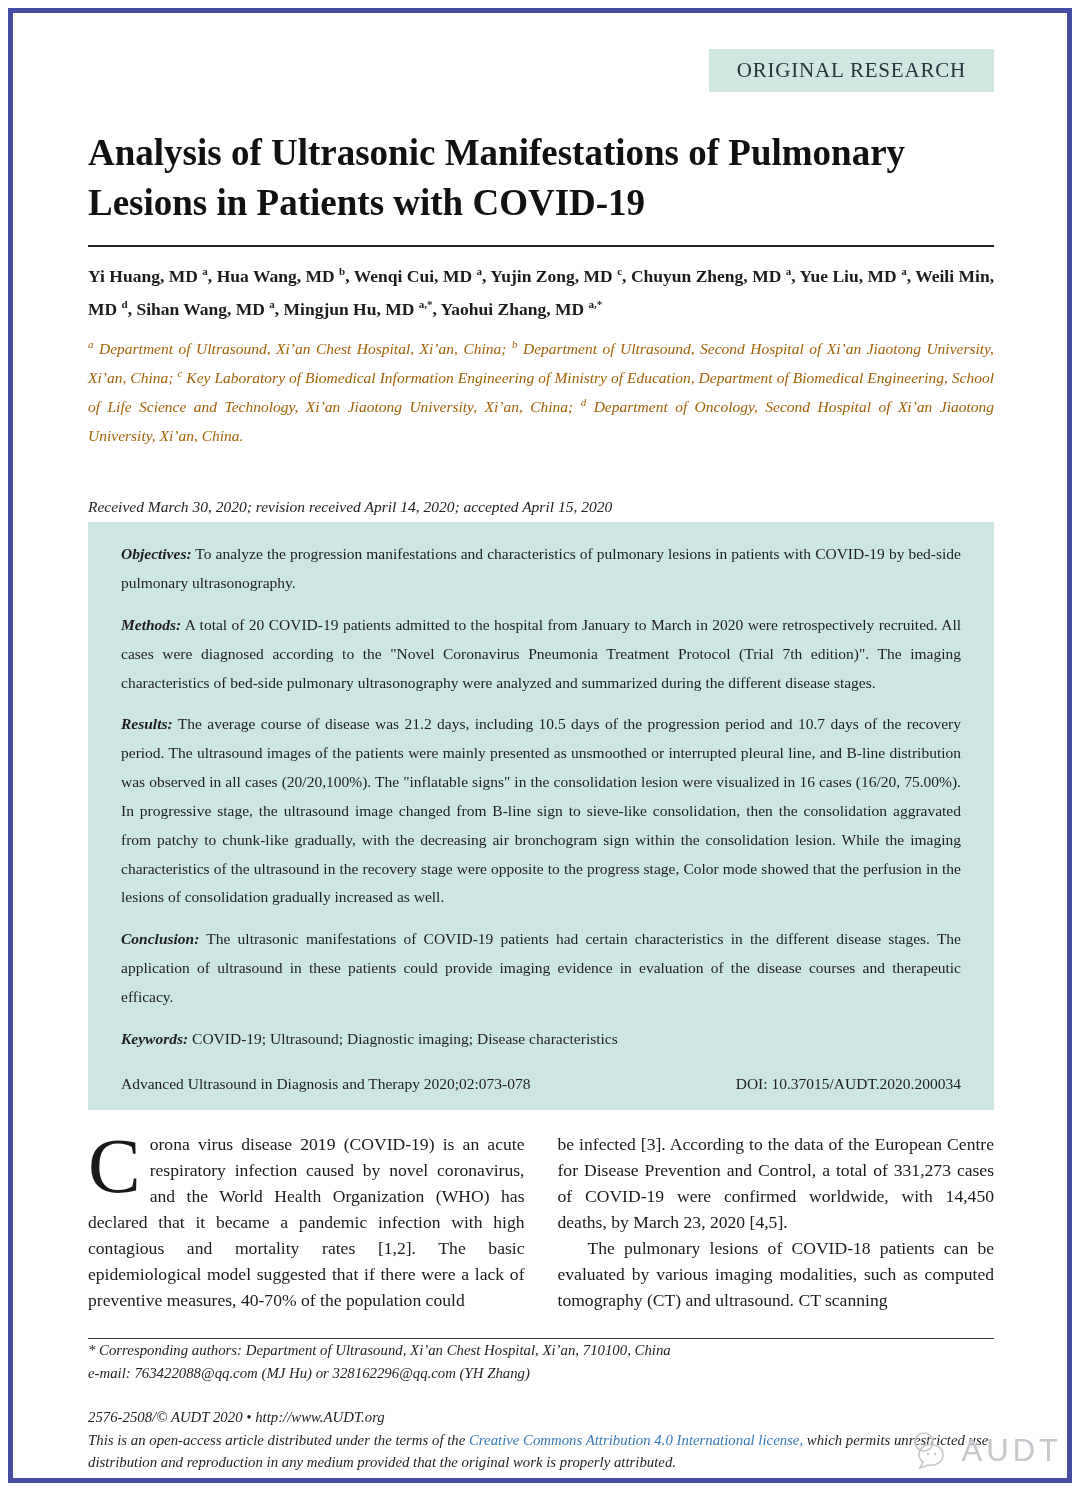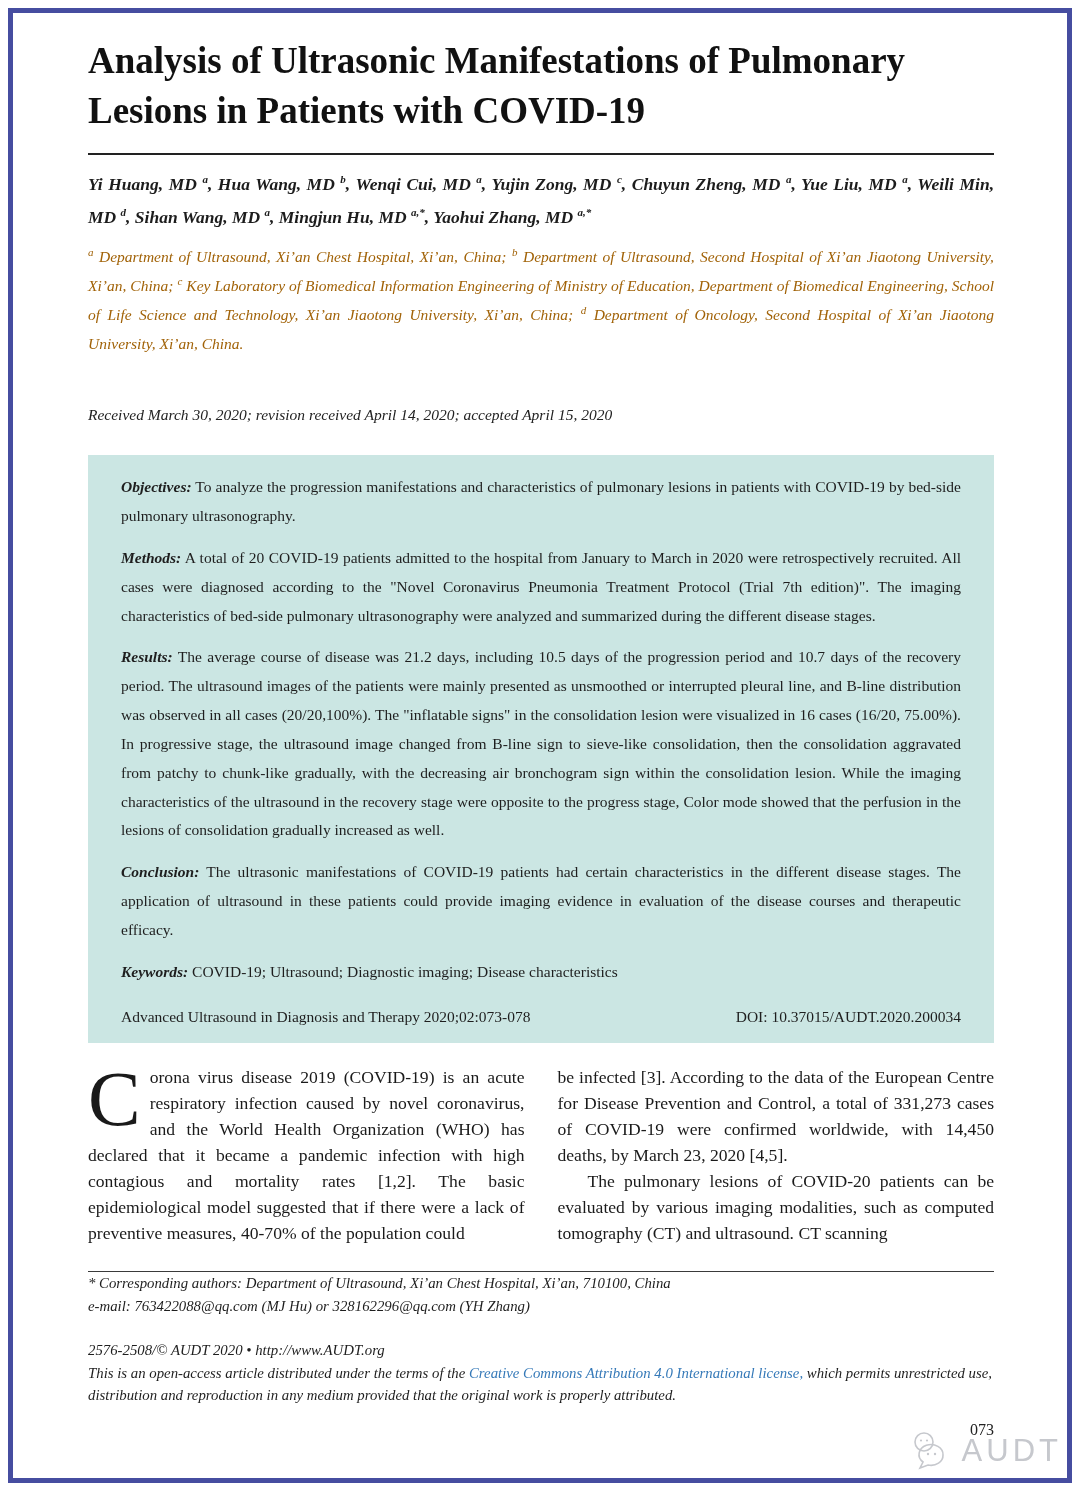--- a/index.html
+++ b/index.html
@@ -13,27 +13,27 @@
   .badge-row { display:flex; justify-content:flex-end; margin-top:49px; }
   .badge {
     background:#cfe6e1; color:#26343c; font-size:21px; letter-spacing:0.8px;
     padding:9px 28px; white-space:nowrap;
   }
 
   .title { margin-top:36px; font-size:37px; font-weight:700; line-height:1.36; color:#111; max-width:900px; }
 
   .rule1 { border-top:2.5px solid #222; margin-top:16px; }
 
-  .authors { margin-top:13px; font-style:italic; font-weight:700; font-size:17.5px; line-height:1.9; text-align:justify; }
+  .authors { margin-top:13px; font-weight:700; font-size:17.5px; line-height:1.9; text-align:justify; }
   sup.s { font-size:11px; line-height:0; }
 
   .affils { margin-top:9px; font-style:italic; font-size:15.5px; line-height:1.86; text-align:justify; color:#a16207; }
   .received { font-style:italic; font-size:15.5px; line-height:1.86; color:#222;margin-top:43px; }
 
-  .abstract { margin-top:25px; background:#cbe6e3; padding:5px 33px 17px 33px; }
+  .abstract { background:#cbe6e3; padding:5px 33px 17px 33px; }
   .abs-p { font-size:15.5px; line-height:1.86; text-align:justify; margin:13px 0 0 0; color:#1e1e1e; }
   .abs-label { font-weight:700; font-style:italic; }
   .journal-row { display:flex; justify-content:space-between; margin-top:21px; font-size:15.5px; color:#1e1e1e;text-align:center; }
 
   .body-cols { display:flex; gap:33px; margin-top:21px; }
   .col { flex:1; font-size:17.6px; line-height:1.48; text-align:justify; color:#1a1a1a; }
   .dropcap { float:left; font-size:79px; line-height:0.76; padding:5px 9px 0 0; }
   .p0 { margin:0; }
   .p-indent { margin:0; text-indent:30px; }
 
@@ -51,20 +51,23 @@
   }
 </style>
 </head>
 <body>
 
 <div class="page">
   <div class="frame"></div>
 
   <div class="content">
 
+    <div class="badge-row">
+      <div class="badge">ORIGINAL RESEARCH</div>
+    </div>
 
     <div class="title">Analysis of Ultrasonic Manifestations of Pulmonary Lesions in Patients with COVID-19</div>
 
     <div class="rule1"></div>
 
     <div class="authors"><span>Yi Huang, MD <sup class="s">a</sup></span>, <span>Hua Wang, MD <sup class="s">b</sup></span>, <span>Wenqi Cui, MD <sup class="s">a</sup></span>, <span>Yujin Zong, MD <sup class="s">c</sup></span>, <span>Chuyun Zheng, MD <sup class="s">a</sup></span>, <span>Yue Liu, MD <sup class="s">a</sup></span>, <span>Weili Min, MD <sup class="s">d</sup></span>, <span>Sihan Wang, MD <sup class="s">a</sup></span>, <span>Mingjun Hu, MD <sup class="s">a,*</sup></span>, <span>Yaohui Zhang, MD <sup class="s">a,*</sup></span></div>
 
     <div class="affils"><sup class="s">a</sup><span> Department of Ultrasound, Xi’an Chest Hospital, Xi’an, China; </span><sup class="s">b</sup><span> Department of Ultrasound, Second Hospital of Xi’an Jiaotong University, Xi’an, China; </span><sup class="s">c</sup><span> Key Laboratory of Biomedical Information Engineering of Ministry of Education, Department of Biomedical Engineering, School of Life Science and Technology, Xi’an Jiaotong University, Xi’an, China; </span><sup class="s">d</sup><span> Department of Oncology, Second Hospital of Xi’an Jiaotong University, Xi’an, China.</span></div>
     <div class="received">Received March 30, 2020; revision received April 14, 2020; accepted April 15, 2020</div>
 
@@ -81,21 +84,21 @@
         <span>DOI: 10.37015/AUDT.2020.200034</span>
       </div>
     </div>
 
     <div class="body-cols">
       <div class="col">
         <p class="p0"><span class="dropcap">C</span><span>orona virus disease 2019 (COVID-19) is an acute respiratory infection caused by novel coronavirus, and the World Health Organization (WHO) has declared that it became a pandemic infection with high contagious and mortality rates [1,2]. The basic epidemiological model suggested that if there were a lack of preventive measures, 40-70% of the population could</span></p>
       </div>
       <div class="col">
         <p class="p0">be infected [3]. According to the data of the European Centre for Disease Prevention and Control, a total of 331,273 cases of COVID-19 were confirmed worldwide, with 14,450 deaths, by March 23, 2020 [4,5].</p>
-        <p class="p-indent">The pulmonary lesions of COVID-20 patients can be evaluated by various imaging modalities, such as computed tomography (CT) and ultrasound. CT scanning</p>
+        <p class="p-indent">The pulmonary lesions of COVID-18 patients can be evaluated by various imaging modalities, such as computed tomography (CT) and ultrasound. CT scanning</p>
       </div>
     </div>
 
     <div class="rule2"></div>
 
     <div class="fnote">
       <div>* Corresponding authors: Department of Ultrasound, Xi’an Chest Hospital, Xi’an, 710100, China</div>
       <div>e-mail: 763422088@qq.com (MJ Hu) or 328162296@qq.com (YH Zhang)</div>
     </div>
 

